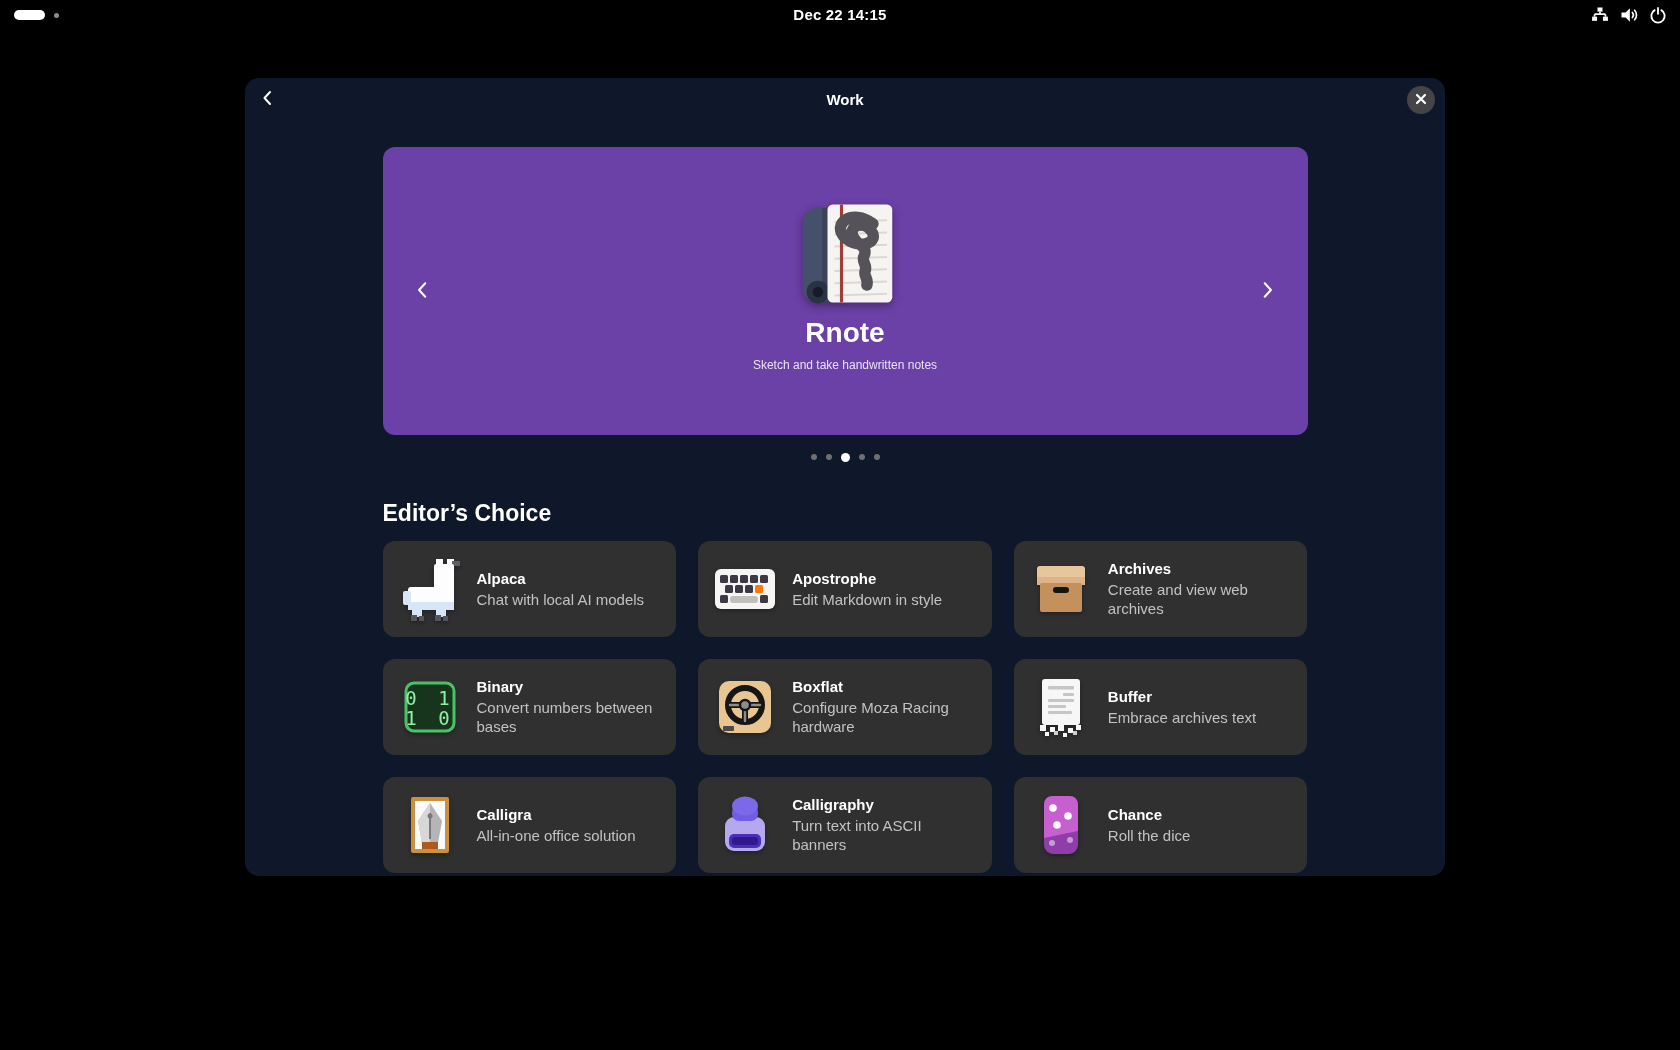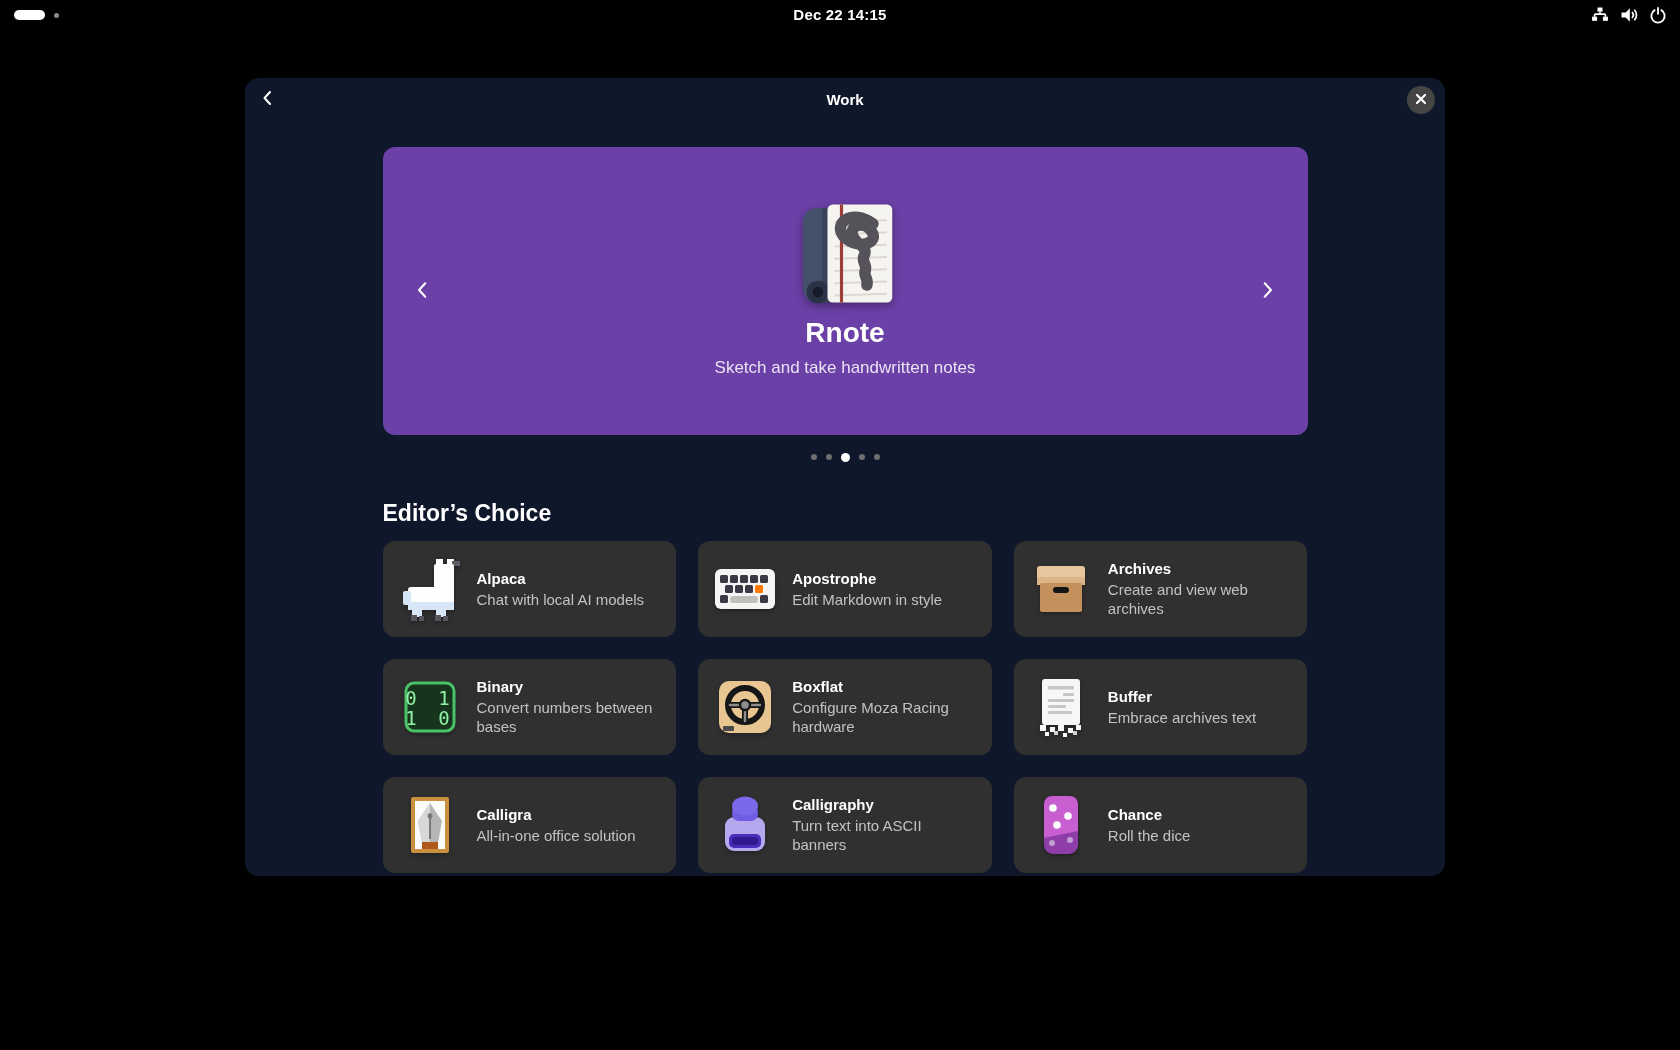--- a/index.html
+++ b/index.html
@@ -24,21 +24,21 @@
             color:#fff;display:flex;align-items:center;justify-content:center;border-radius:8px;cursor:pointer;padding:0;}
   .dlg-title{position:absolute;left:0;right:0;top:13px;text-align:center;font-weight:bold;font-size:15px;}
   .close-btn{position:absolute;right:10px;top:8px;width:28px;height:28px;border:none;border-radius:50%;
              background:#454545;color:#fff;display:flex;align-items:center;justify-content:center;cursor:pointer;padding:0;}
 
   
   .carousel{position:relative;width:925px;height:288px;margin:25px auto 0;border-radius:12px;
             display:flex;flex-direction:column;align-items:center;padding-top:54px;box-sizing:border-box;}
   .car-icon svg{width:112px;height:112px;filter:drop-shadow(0 3px 4px rgba(0,0,0,.35));}
   .car-title{font-size:28px;font-weight:bold;}
-  .car-tagline{margin-top:9px;font-size:17px;color:#e9e3f3;}
+  .car-tagline{margin-top:9px;font-size:12px;color:#e9e3f3;}
   .car-nav{position:absolute;top:50%;transform:translateY(-50%);width:36px;height:36px;border:none;
            background:transparent;color:#fff;display:flex;align-items:center;justify-content:center;cursor:pointer;padding:0;}
   .car-nav.prev{left:22px;}
   .car-nav.next{right:23px;}
 
   .dots{display:flex;justify-content:center;align-items:center;gap:9px;margin-top:17px;height:10px;}
   .dot{width:6px;height:6px;border-radius:50%;background:#6f6f6f;cursor:pointer;}
   .dot.active{width:9px;height:9px;background:#fff;}
 
   

